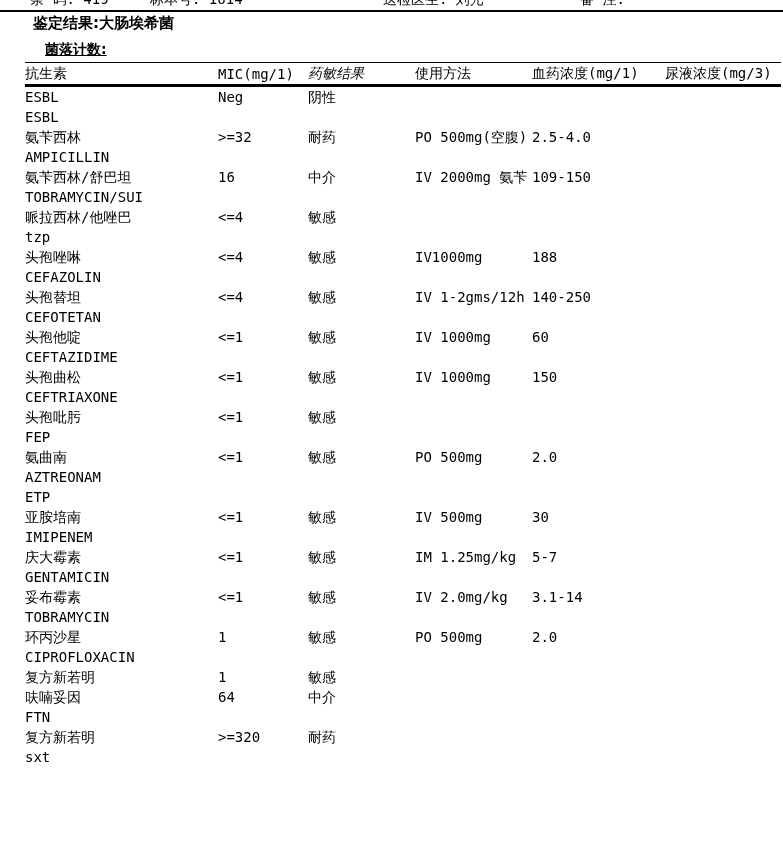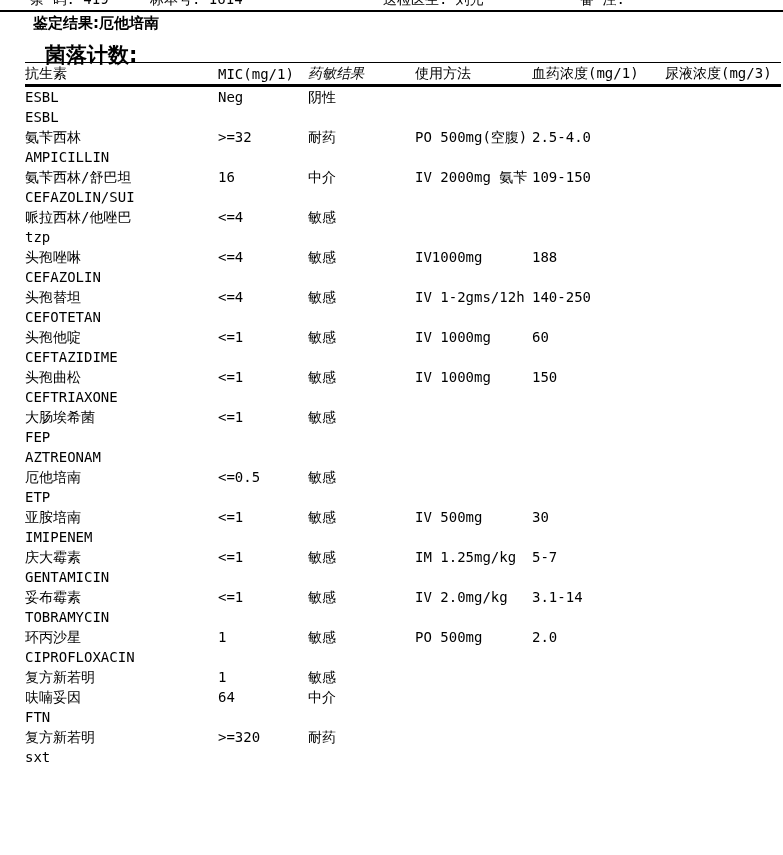--- a/index.html
+++ b/index.html
@@ -10,22 +10,22 @@
   }
   
   .clipped-row{position:absolute;top:0;left:0;width:783px;height:9px;overflow:hidden;}
   .clipped-row .inner{position:absolute;top:-11px;left:0;width:783px;height:20px;
     font-size:14px;line-height:20px;white-space:nowrap;}
   .clipped-row span{position:absolute;top:0;}
   .cf1{left:30px;} .cf2{left:150px;} .cf3{left:383px;} .cf4{left:580px;}
   .hr-top{position:absolute;top:10px;left:0;width:783px;height:2px;background:#000;}
   .ident{position:absolute;top:14px;left:33px;font-size:15px;font-weight:bold;
     font-family:"DejaVu Sans","Liberation Sans",sans-serif;}
-  .colony{position:absolute;top:41px;left:45px;font-size:21px;font-weight:bold;
-    font-family:"DejaVu Sans","Liberation Sans",sans-serif;}
+  .colony{position:absolute;top:41px;left:45px;font-size:14px;font-weight:bold;
+    font-family:"DejaVu Sans","Liberation Sans",sans-serif;text-decoration:underline;}
   table.sus{
     position:absolute;top:62px;left:25px;width:756px;
     border-collapse:collapse;table-layout:fixed;
     border-top:1px solid #000;
   }
   table.sus th,table.sus td{
     padding:0;margin:0;text-align:left;vertical-align:middle;
     font-weight:normal;font-size:14px;white-space:nowrap;overflow:hidden;
   }
   thead tr{height:23px;}
@@ -45,21 +45,21 @@
   <div class="inner">
     <span class="cf1">条 码: 419</span>
     <span class="cf2">标本号:  1614</span>
     <span class="cf3">送检医生: 刘光</span>
     <span class="cf4">备  注:</span>
   </div>
 </div>
 
 <div class="hr-top"></div>
 
-<div class="ident">鉴定结果:厄他培南</div>
+<div class="ident">鉴定结果:大肠埃希菌</div>
 <div class="colony">菌落计数:</div>
 
 <table class="sus">
   <colgroup>
     <col style="width:193px">
       <col style="width:90px">
       <col style="width:107px">
     <col style="width:117px">
       <col style="width:133px">
       <col style="width:116px">
@@ -99,21 +99,21 @@
       </tr>
       <tr>
         <td class="c-name">氨苄西林/舒巴坦</td>
         <td>16</td>
         <td>中介</td>
         <td>IV 2000mg 氨苄</td>
         <td>109-150</td>
         <td></td>
       </tr>
       <tr>
-        <td colspan="6" class="c-en">CEFAZOLIN/SUI</td>
+        <td colspan="6" class="c-en">TOBRAMYCIN/SUI</td>
       </tr>
       <tr>
         <td class="c-name">哌拉西林/他唑巴</td>
         <td>&lt;=4</td>
         <td>敏感</td>
         <td></td>
         <td></td>
         <td></td>
       </tr>
       <tr>
@@ -157,40 +157,40 @@
         <td>&lt;=1</td>
         <td>敏感</td>
         <td>IV 1000mg</td>
         <td>150</td>
         <td></td>
       </tr>
       <tr>
         <td colspan="6" class="c-en">CEFTRIAXONE</td>
       </tr>
       <tr>
-        <td class="c-name">大肠埃希菌</td>
+        <td class="c-name">头孢吡肟</td>
         <td>&lt;=1</td>
         <td>敏感</td>
         <td></td>
         <td></td>
         <td></td>
       </tr>
       <tr>
         <td colspan="6" class="c-en">FEP</td>
       </tr>
       <tr>
+        <td class="c-name">氨曲南</td>
+        <td>&lt;=1</td>
+        <td>敏感</td>
+        <td>PO 500mg</td>
+        <td>2.0</td>
+        <td></td>
+      </tr>
+      <tr>
         <td colspan="6" class="c-en">AZTREONAM</td>
-      </tr>
-      <tr>
-        <td class="c-name">厄他培南</td>
-        <td>&lt;=0.5</td>
-        <td>敏感</td>
-        <td></td>
-        <td></td>
-        <td></td>
       </tr>
       <tr>
         <td colspan="6" class="c-en">ETP</td>
       </tr>
       <tr>
         <td class="c-name">亚胺培南</td>
         <td>&lt;=1</td>
         <td>敏感</td>
         <td>IV 500mg</td>
         <td>30</td>

